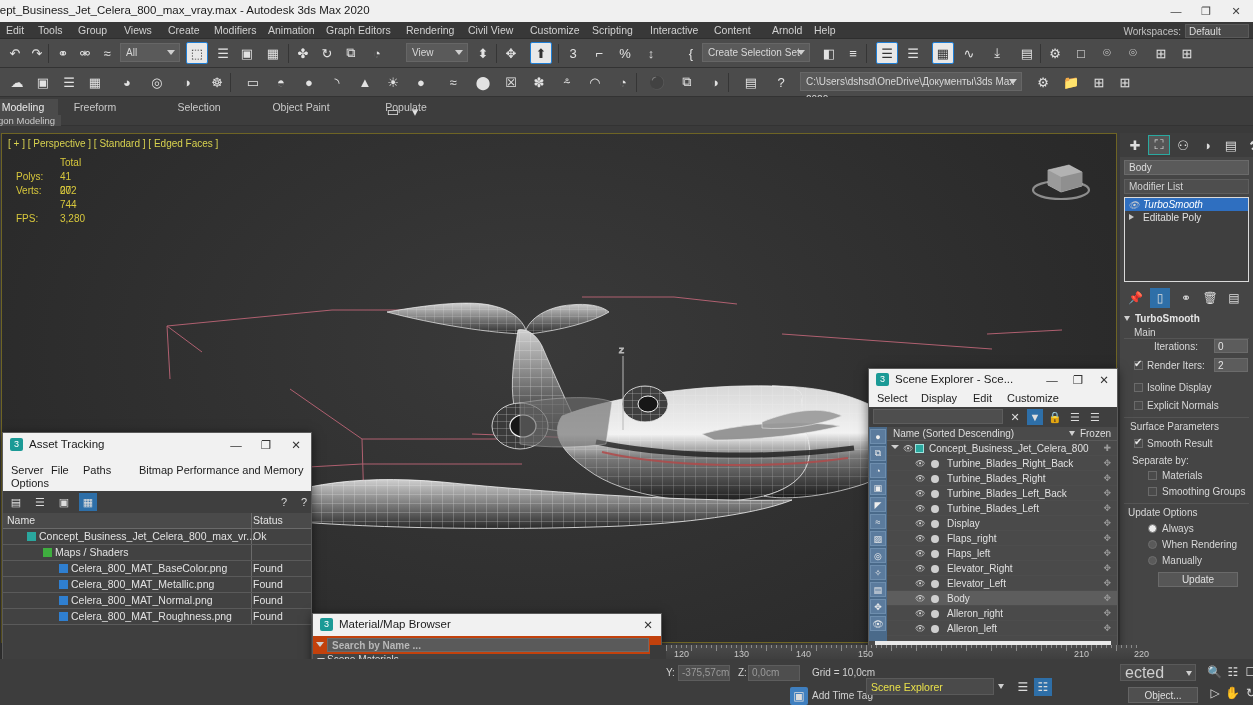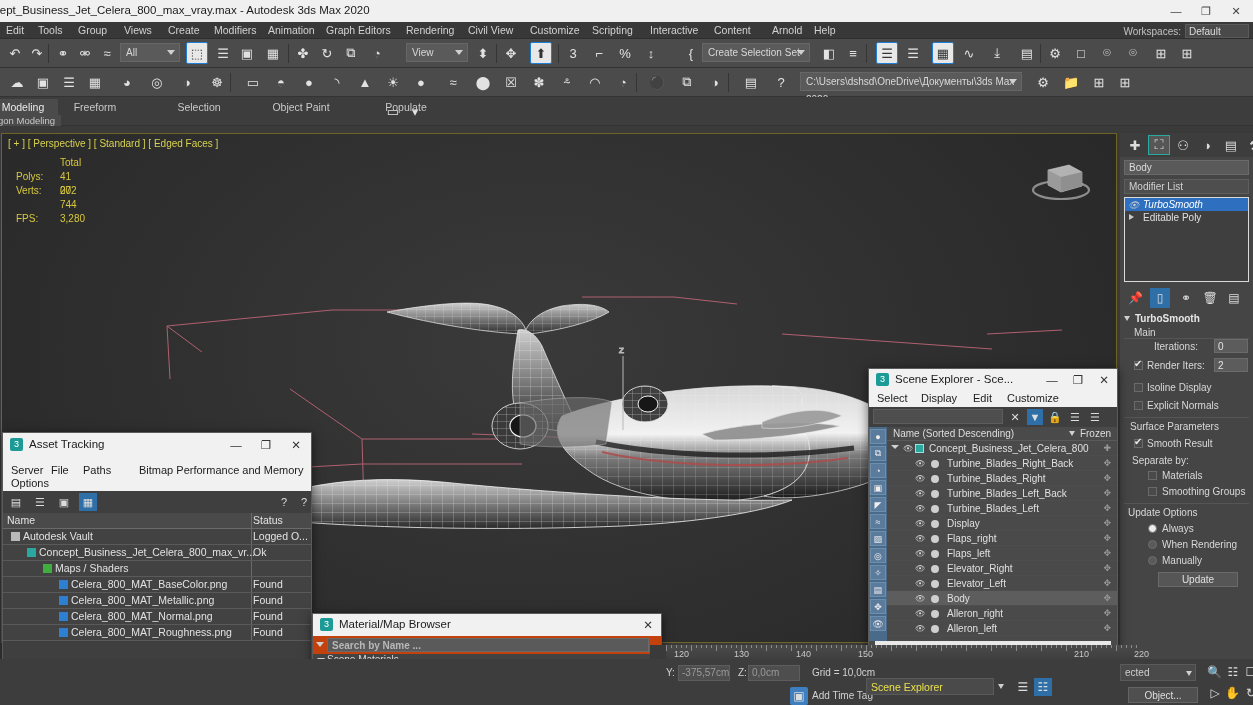--- a/index.html
+++ b/index.html
@@ -164,21 +164,21 @@
   .sfield { position:absolute; background:#4e4e4e; border:1px solid #5d5d5d; font-size:10px;
     color:#9a9a9a; line-height:14px; padding-left:3px; height:16px; }
   .slab { position:absolute; font-size:10px; color:#d2d2d2; }
   .yellowtag { position:absolute; background:#4a4a4a; border:1px solid #5a5a5a; color:#e8e04a;
     font-size:10.5px; height:17px; line-height:16px; padding-left:4px; }
   .sicon { position:absolute; width:18px; height:18px; display:flex; align-items:center;
     justify-content:center; font-size:12px; color:#dcdcdc; }
   .sicon.on { background:#2e6fa8; }
   .filtersBtn { position:absolute; background:#4f4f4f; border:1px solid #646464; font-size:10px;
     color:#dedede; text-align:center; }
-  .prospect { position:absolute; background:#4a4a4a; border:1px solid #5a5a5a; font-size:10px;
+  .prospect { position:absolute; background:#4a4a4a; border:1px solid #5a5a5a; font-size:16px;
     color:#cfcfcf; line-height:15px; padding-left:4px; }
   .scrollTrack { position:absolute; background:#e9e9e9; }
   .scrollThumb { position:absolute; background:#9c9c9c; }
 </style>
 </head>
 <body>
 
 <div id="app">
 
   <div class="titlebar">
@@ -522,25 +522,20 @@
         <div class="ti" style="left: 272px;">?</div>
         <div class="ti" style="left: 292px;">?</div>
       </div>
     <div class="grid" style="height:140px; overflow:hidden">
       <div class="ghdr">
         <span class="vline"></span>
         <span class="gcell-name" style="left:4px">Name</span>
         <span class="gcell-status">Status</span>
       </div>
       <div id="atRows">
-          <div class="grow">
-            <span class="vline"></span>
-            <span class="gcell-name" style="left: 8px;"><span class="fileicon" style="background: rgb(185, 185, 185);"></span>Autodesk Vault</span>
-            <span class="gcell-status">Logged O...</span>
-          </div>
           <div class="grow">
             <span class="vline"></span>
             <span class="gcell-name" style="left: 24px;"><span class="fileicon" style="background: rgb(42, 167, 158);"></span>Concept_Business_Jet_Celera_800_max_vr...</span>
             <span class="gcell-status">Ok</span>
           </div>
           <div class="grow">
             <span class="vline"></span>
             <span class="gcell-name" style="left: 40px;"><span class="fileicon" style="background: rgb(63, 174, 63);"></span>Maps / Shaders</span>
             <span class="gcell-status"></span>
           </div>

